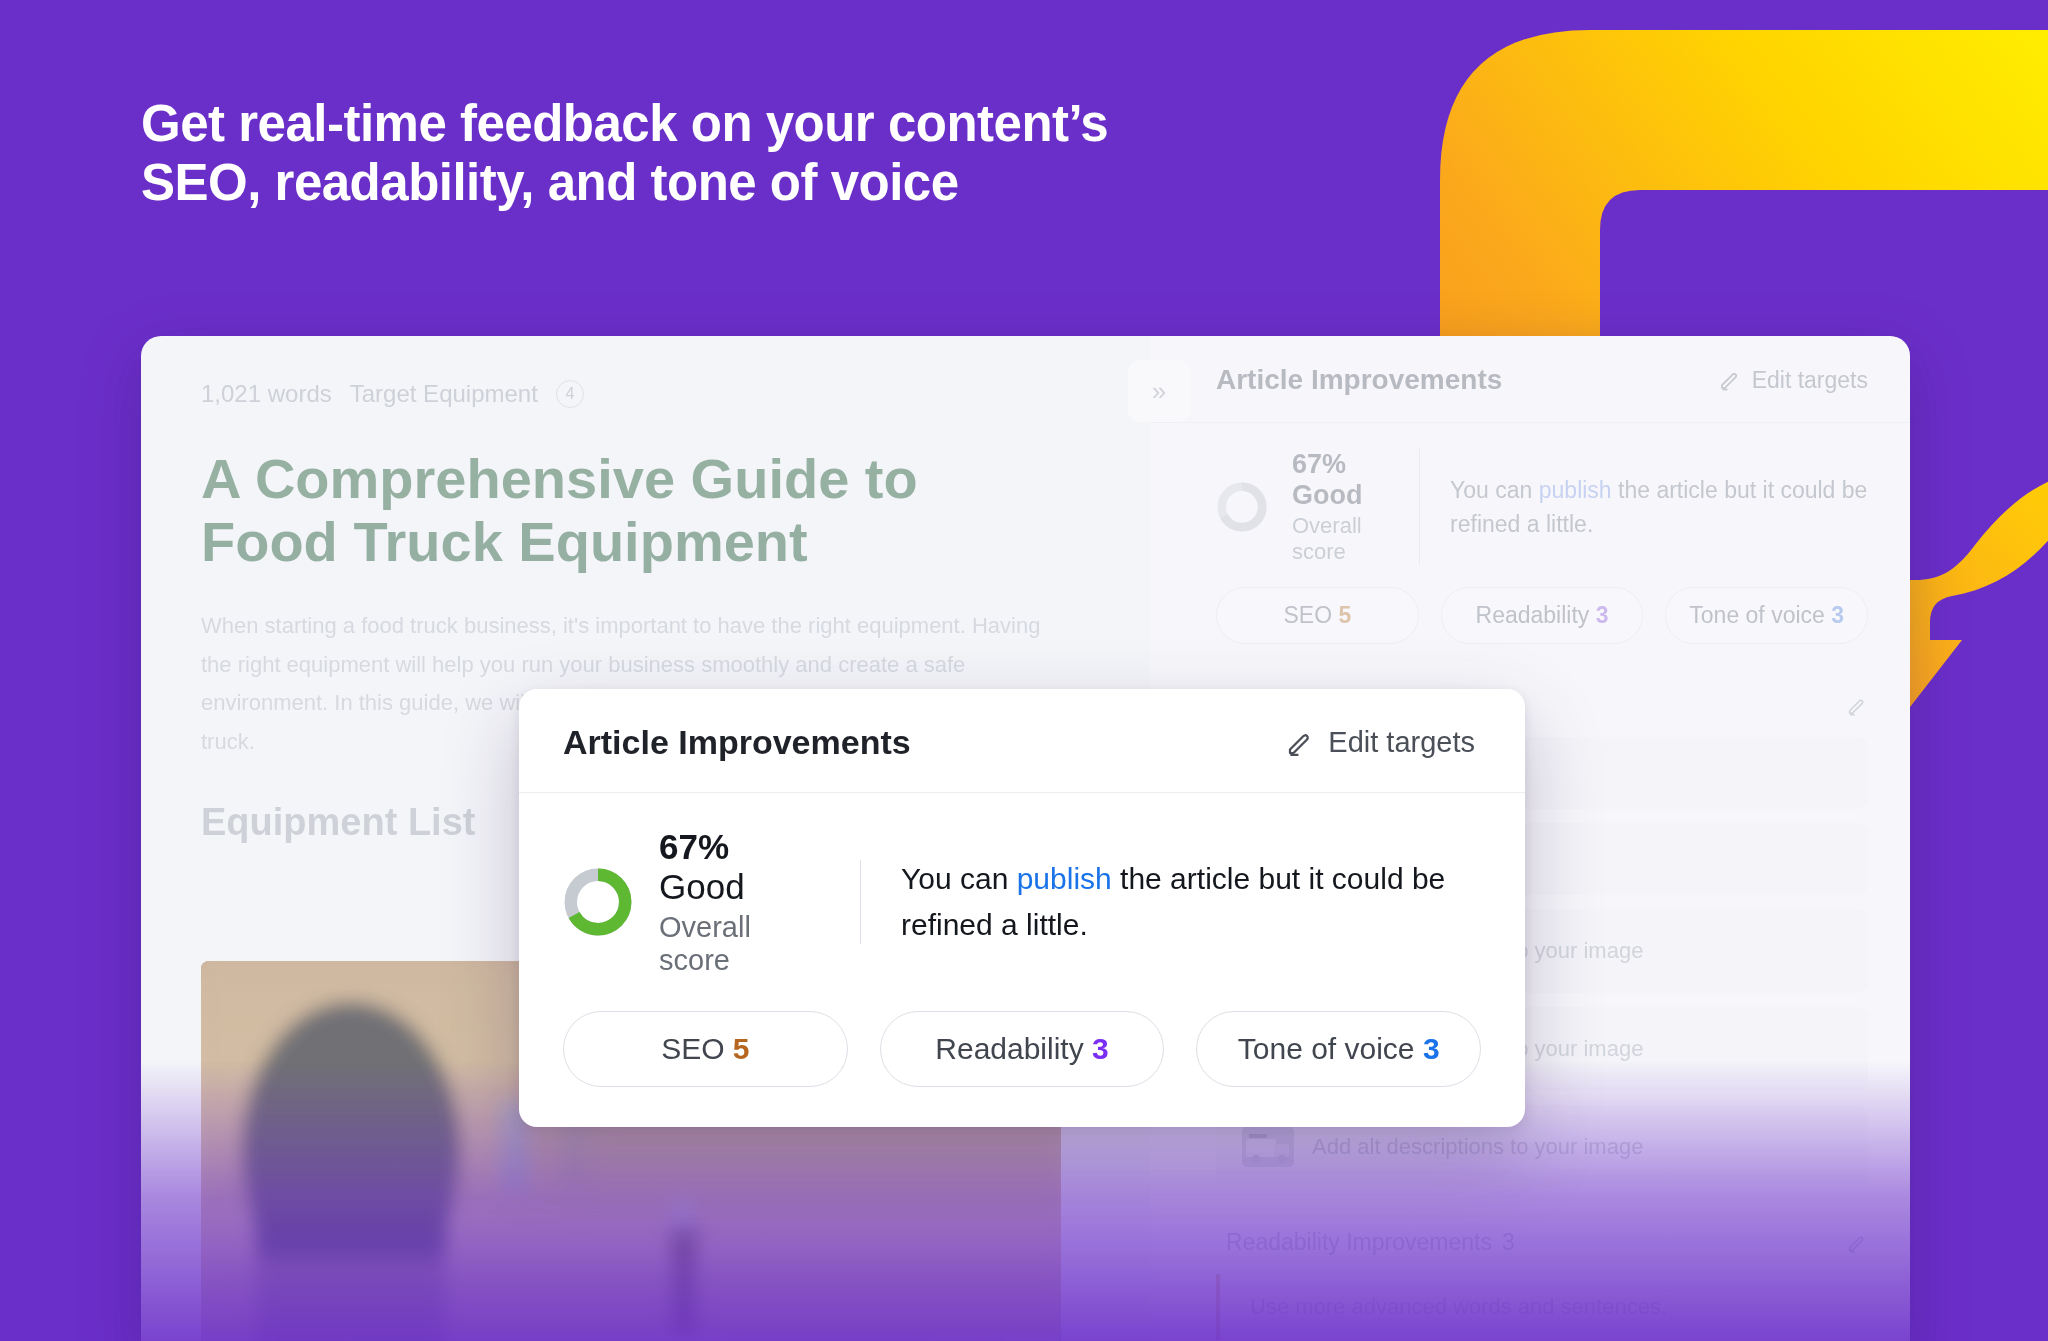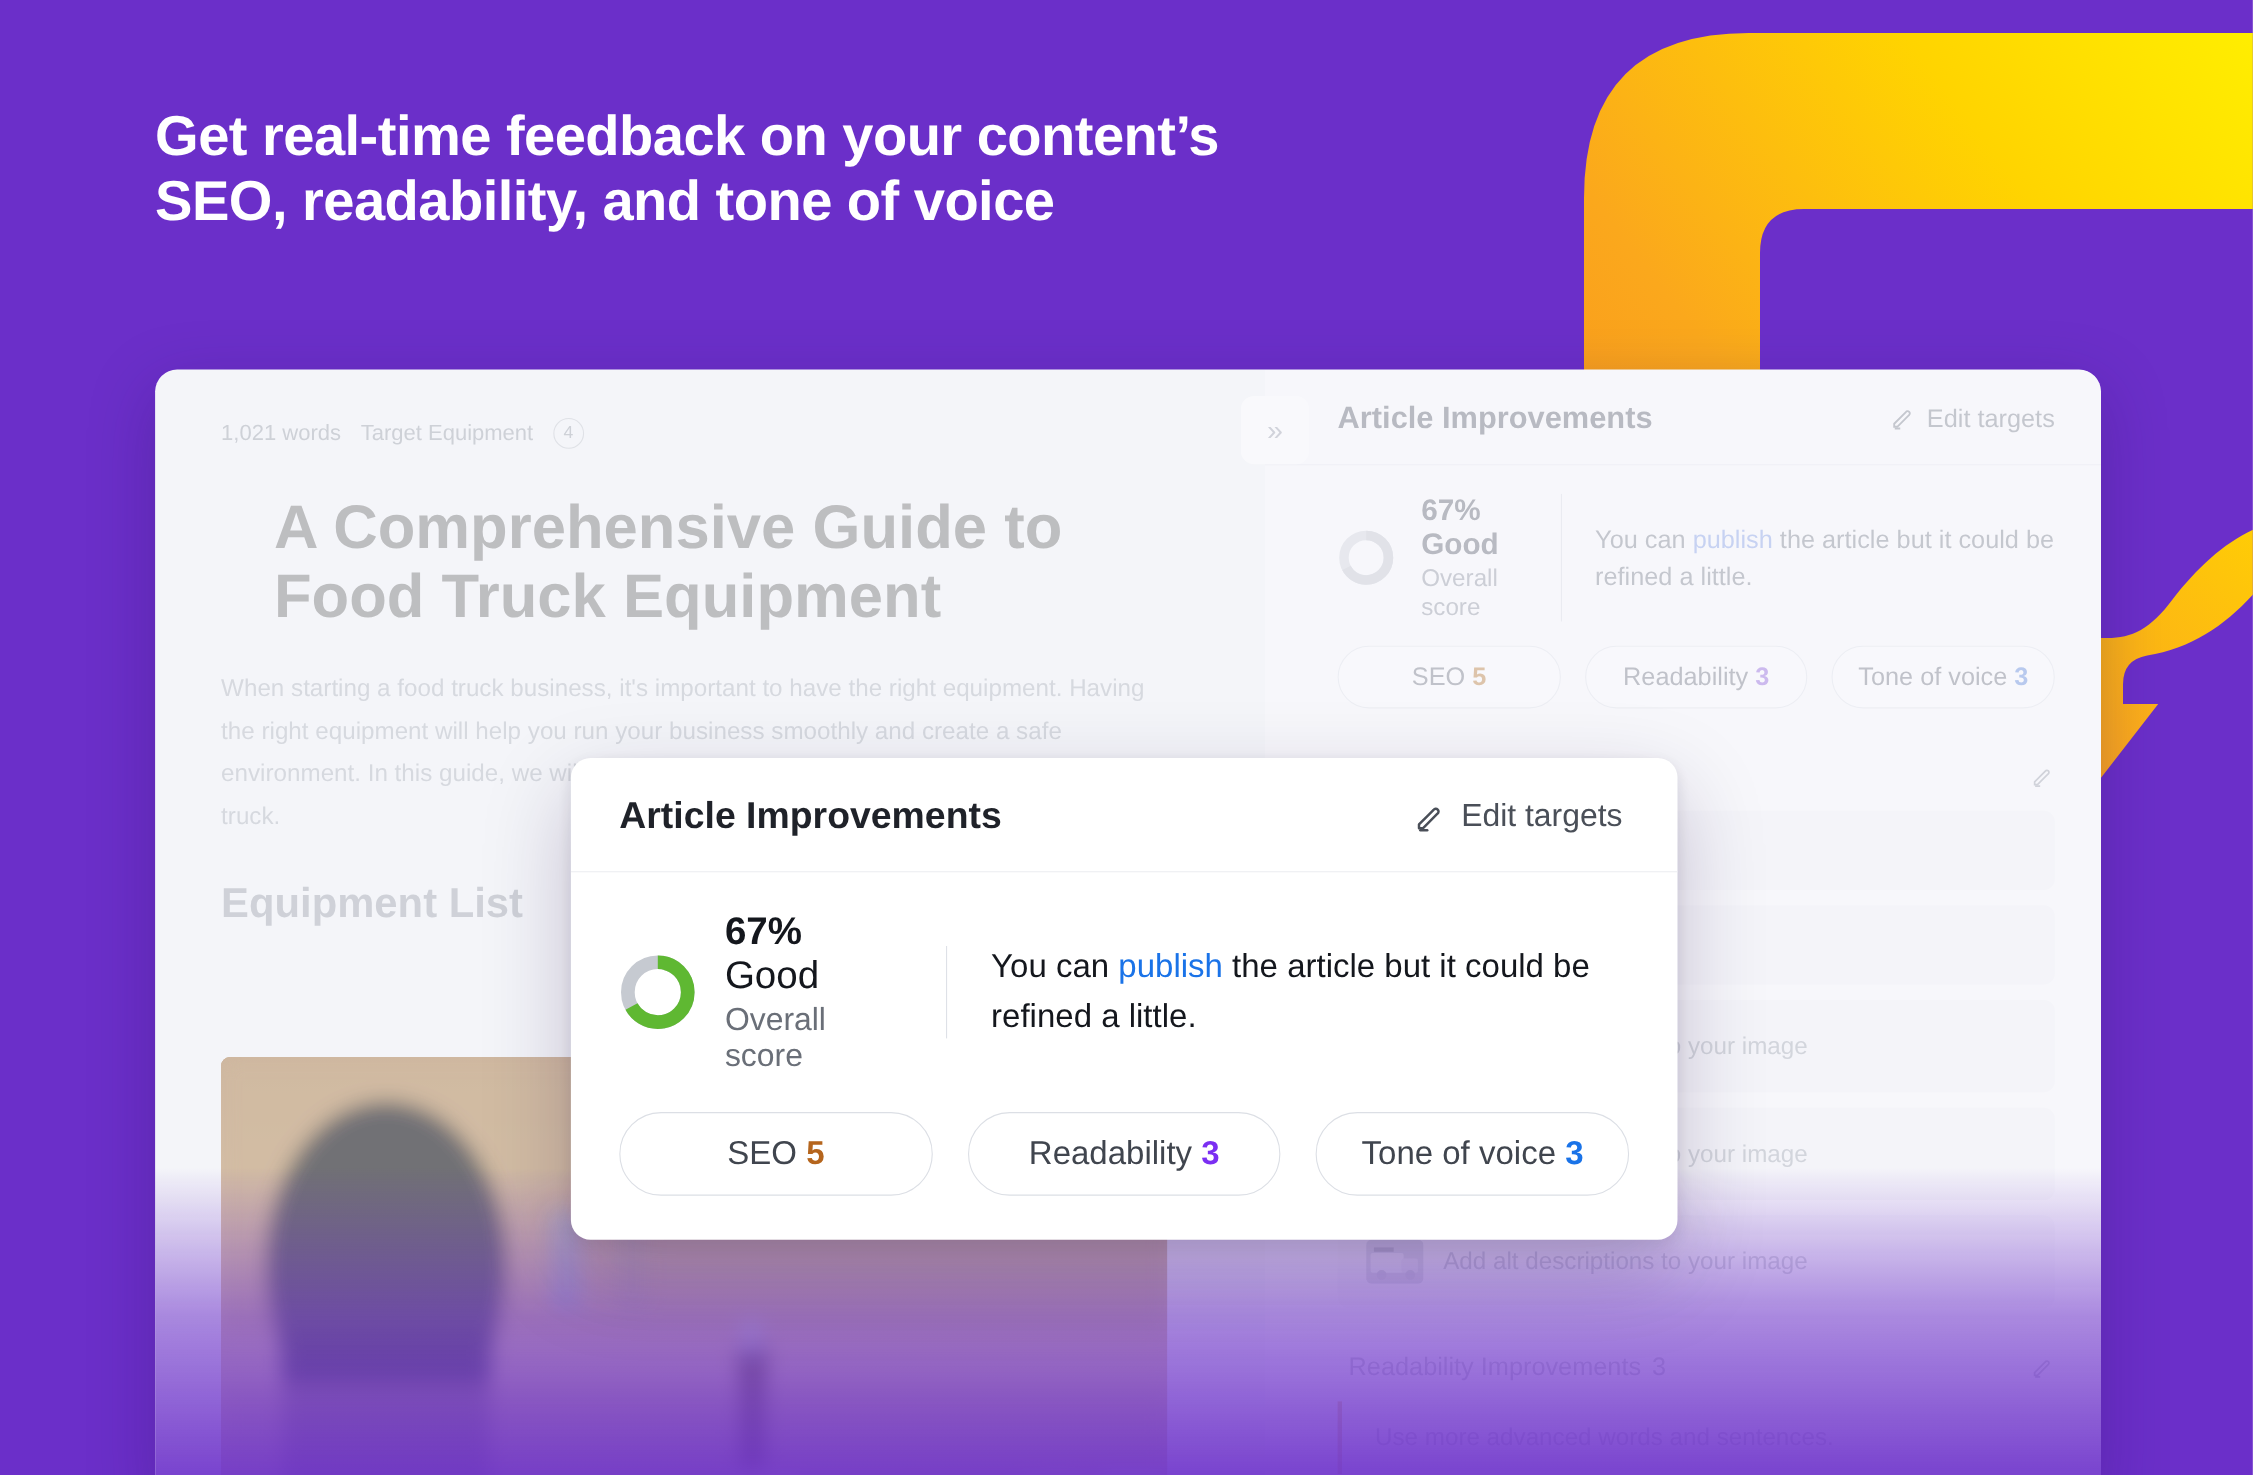--- a/index.html
+++ b/index.html
@@ -40,29 +40,29 @@
     z-index:40; pointer-events:none;
   }
 
   
   .editor{
     position:absolute; left:0; top:0; width:1145px; bottom:0;
     padding:44px 60px 0 60px;
     opacity:.42;
   }
   .meta-row{display:flex;align-items:center;gap:18px;margin-bottom:40px;}
-  .meta-text{font-size:20px;color:#9AA0AA;}
+  .meta-text{font-size:24px;color:#9AA0AA;}
   .kw-badge{
     display:inline-flex;align-items:center;justify-content:center;
     width:28px;height:28px;border:1px solid #C3C7CE;border-radius:50%;
     font-size:16px;color:#9AA0AA;
   }
   .art-title{
-    font-size:56px;font-weight:bold;color:#737373;line-height:1.12;
-    margin-bottom:34px;max-width:840px;margin-left:48px;
+    font-size:56px;font-weight:bold;color:#14532d;line-height:1.12;
+    margin-bottom:34px;max-width:840px;
   }
   .art-h2{font-size:38px;font-weight:bold;color:#9DA2AC;margin-bottom:30px;}
   .art-p{font-size:22px;line-height:1.75;color:#AEB3BC;max-width:870px;margin-bottom:40px;}
   .art-h2b{font-size:38px;font-weight:bold;color:#9DA2AC;margin-bottom:22px;}
 
   .photo{
     position:absolute;left:60px;top:625px;width:860px;height:520px;
     border-radius:8px;overflow:hidden;
     background:linear-gradient(to bottom,#C9AE92 0%,#D7BFA2 35%,#CBB49B 70%,#BBA68F 100%);
   }

